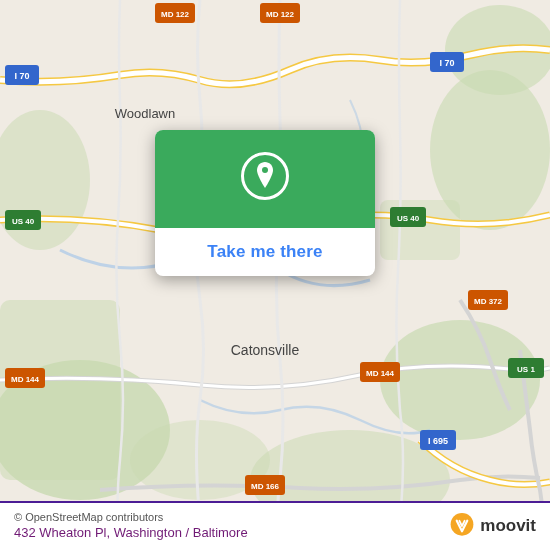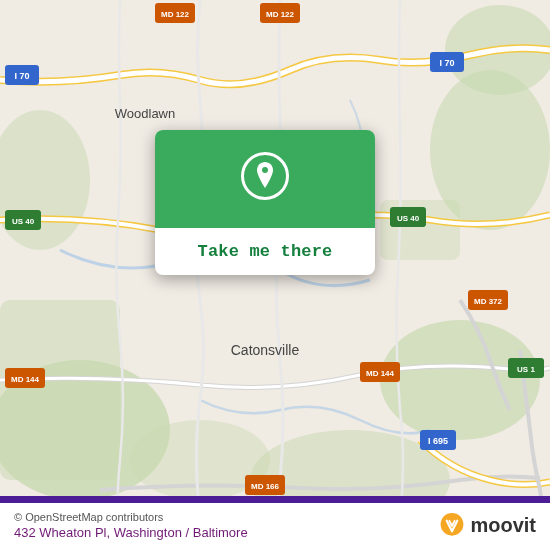--- a/index.html
+++ b/index.html
@@ -67,26 +67,25 @@
       display: flex;
       align-items: center;
       justify-content: center;
       padding: 14px 16px;
       cursor: pointer;
     }
 
     #take-me-there-btn {
       font-size: 17px;
       font-weight: 600;
-      color: #15803d;
+      color: #3b82f6;
       letter-spacing: 0.01em;
       cursor: pointer;
       border: none;
       background: none;
-      font-family: Liberation Mono, monospace;
     }
 
     
     #popup-card::after {
       content: '';
       position: absolute;
       bottom: -14px;
       left: 50%;
       transform: translateX(-50%);
       border-left: 12px solid transparent;
@@ -96,21 +95,21 @@
 
     
     #bottom-bar {
       position: absolute;
       bottom: 0; left: 0; right: 0;
       background: white;
       padding: 8px 14px 10px 14px;
       display: flex;
       align-items: center;
       justify-content: space-between;
-      border-top: 7px solid #4c1d95;
+      border-top: 2px solid #4c1d95;
     }
 
     #osm-attribution {
       font-size: 11px;
       color: #555;
     }
 
     #address-line {
       font-size: 13px;
       color: #701a75;
@@ -123,21 +122,21 @@
       flex-direction: column;
     }
 
     #moovit-logo {
       display: flex;
       align-items: center;
       gap: 4px;
     }
 
     #moovit-text {
-      font-size: 20px;
+      font-size: 17px;
       font-weight: 700;
       color: #333;
     }
 
     #moovit-icon {
       width: 28px;
       height: 28px;
     }
   </style>
 </head>

